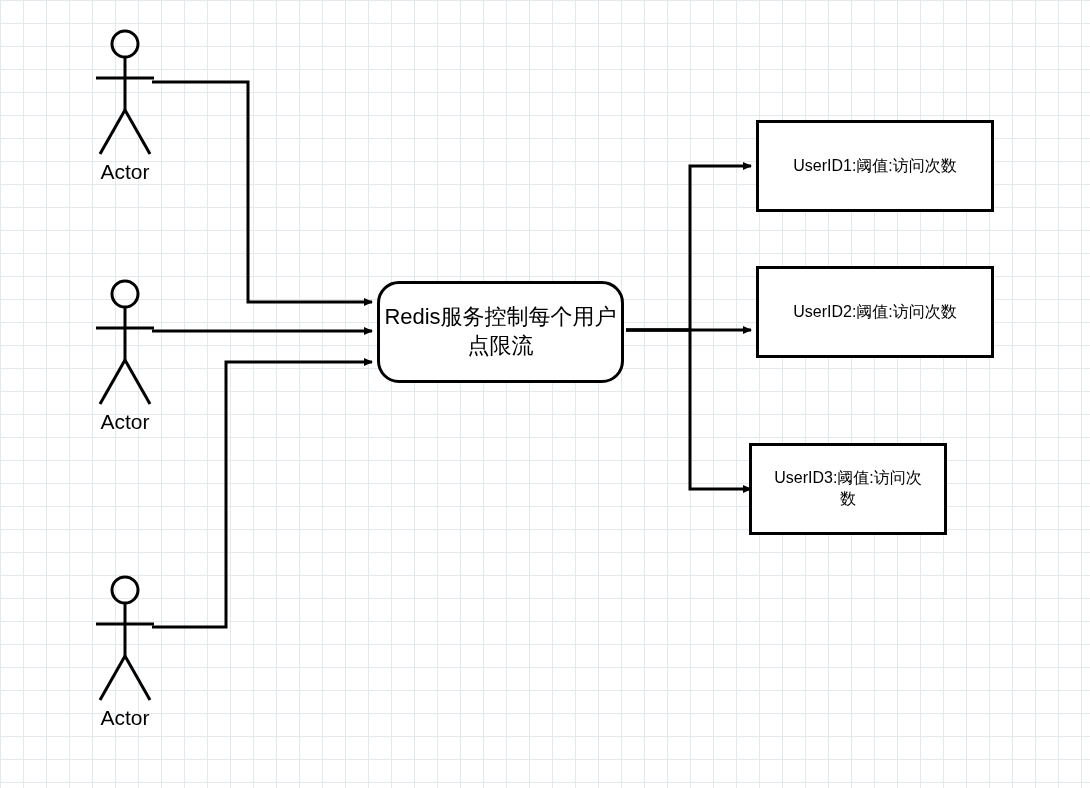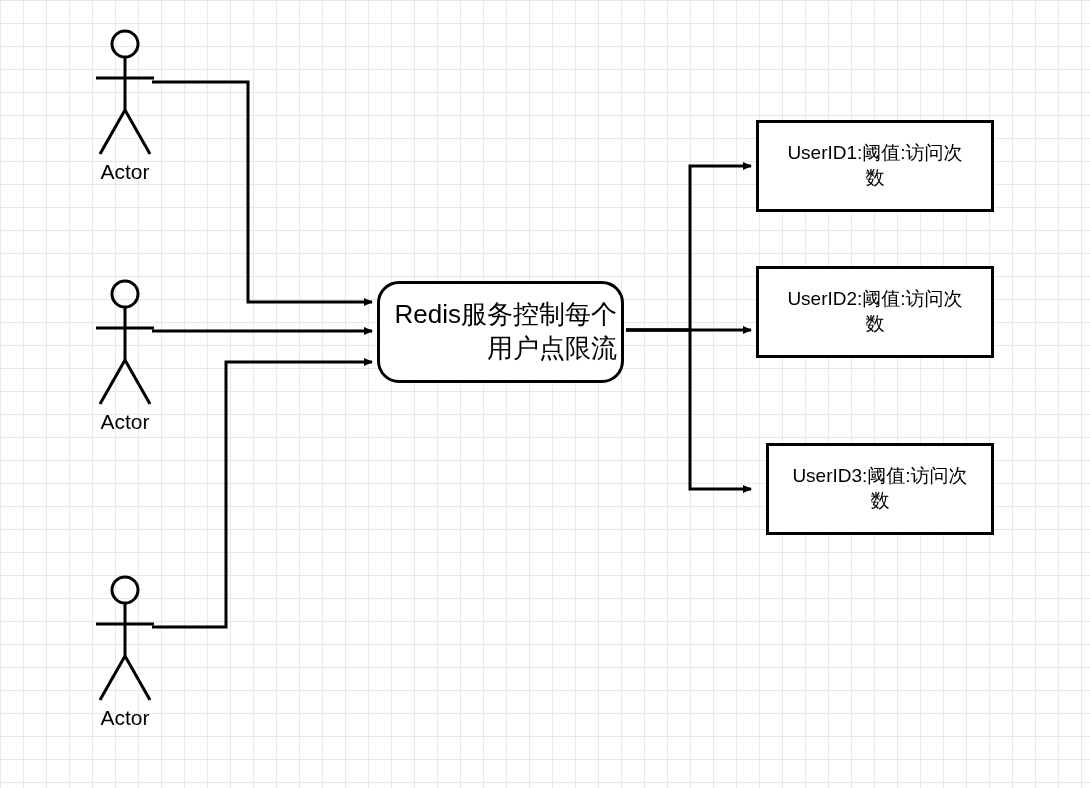--- a/index.html
+++ b/index.html
@@ -36,34 +36,34 @@
     margin-top: 2px;
   }
   .redis-box {
     position: absolute;
     border: 3px solid #000;
     border-radius: 22px;
     background: #fff;
     display: flex;
     align-items: center;
     justify-content: center;
-    text-align: right;
-    font-size: 26px;
+    text-align: center;
+    font-size: 22px;
     padding: 4px;
     line-height: 1.3;
   }
   .user-box {
     position: absolute;
     border: 3px solid #000;
     background: #fff;
     display: flex;
     align-items: center;
     justify-content: center;
     text-align: center;
-    font-size: 19px;
+    font-size: 16px;
     padding: 20px;
     line-height: 1.3;
   }
   svg.connectors {
     position: absolute;
     inset: 0;
     width: 1090px;
     height: 788px;
     z-index: 1;
     pointer-events: none;
@@ -112,21 +112,21 @@
   <div class="redis-box" style="left:377px; top:281px; width:247px; height:102px;">
     <span>Redis服务控制每个用户点限流</span>
   </div>
 
   <div class="user-box" style="left:756px; top:120px; width:238px; height:92px;">
     <span>UserID1:阈值:访问次数</span>
   </div>
   <div class="user-box" style="left:756px; top:266px; width:238px; height:92px;">
     <span>UserID2:阈值:访问次数</span>
   </div>
-  <div class="user-box" style="left:766px; top:443px; width:228px; height:92px;">
+  <div class="user-box" style="left:749px; top:443px; width:198px; height:92px;">
     <span>UserID3:阈值:访问次数</span>
   </div>
 
   <svg class="connectors">
     <defs>
       <marker id="arrow" markerWidth="10" markerHeight="10" refX="8" refY="4" orient="auto" markerUnits="userSpaceOnUse">
         <path d="M0,0 L9,4 L0,8 Z" fill="#000"></path>
       </marker>
     </defs>
 

